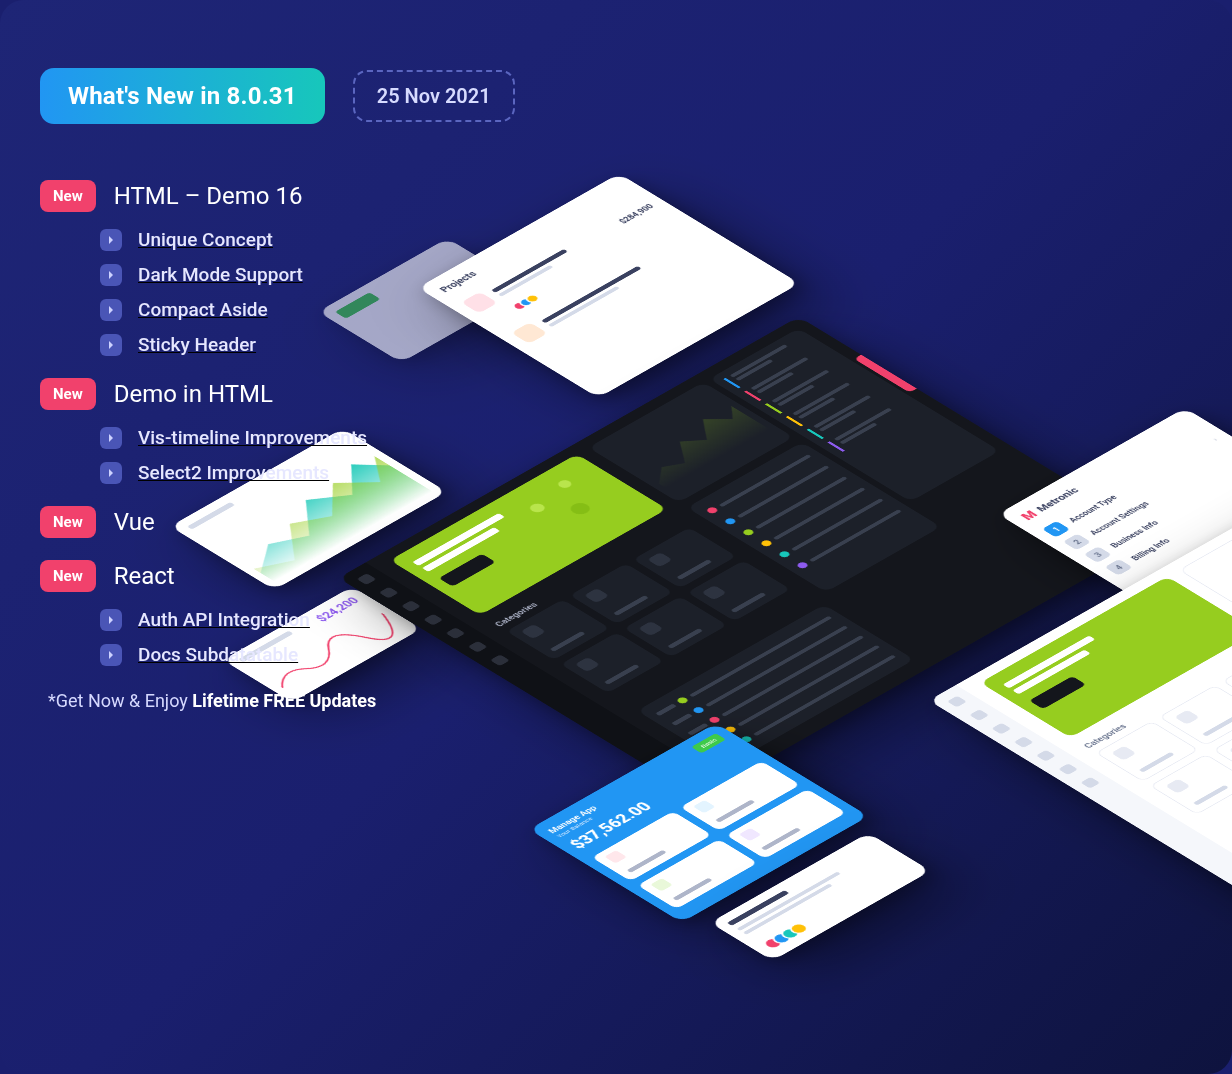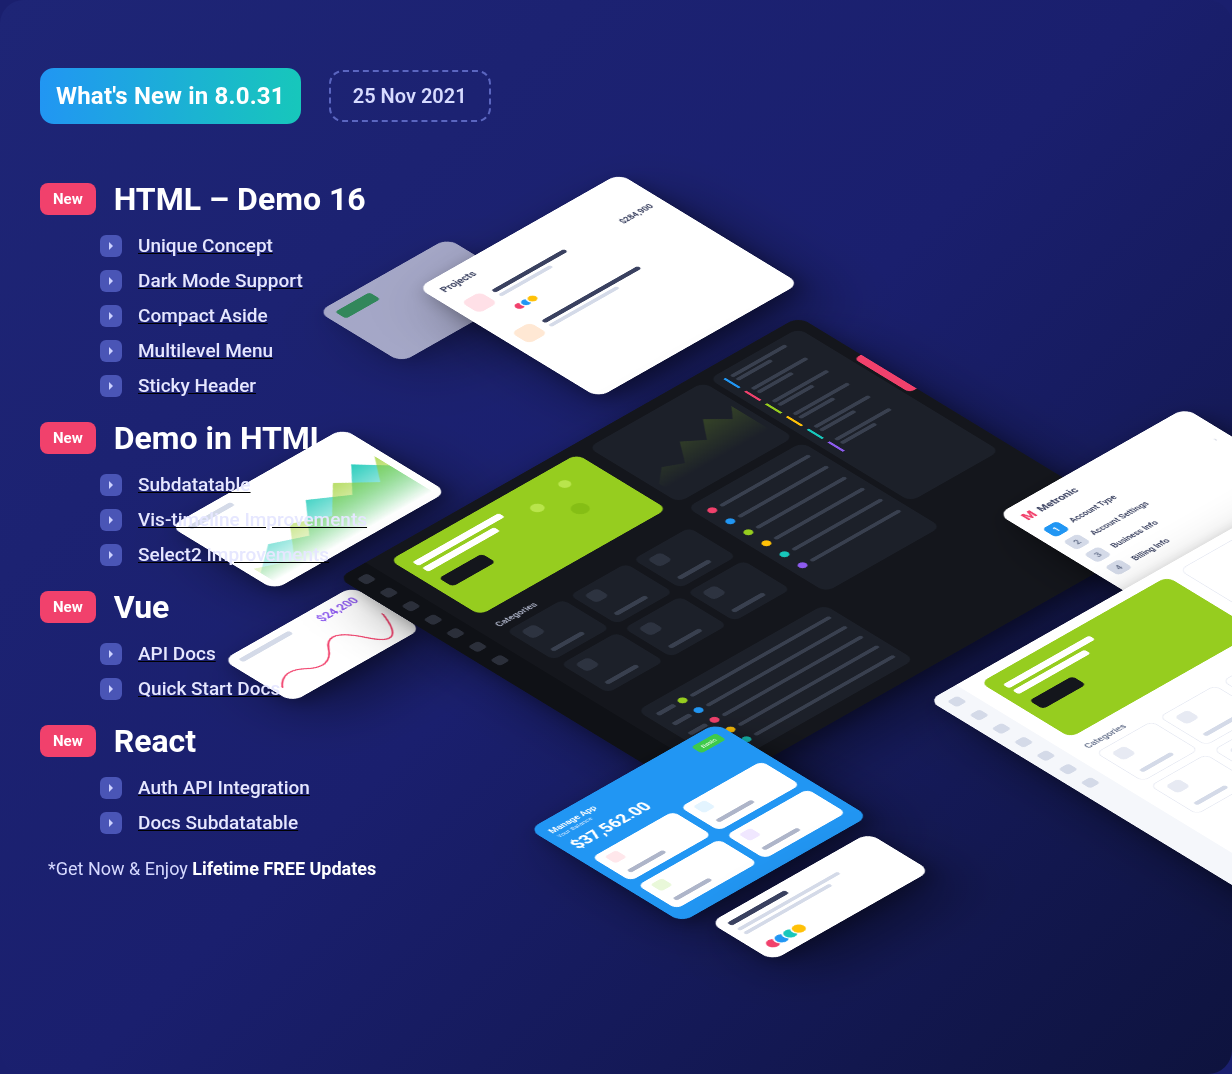--- a/index.html
+++ b/index.html
@@ -32,21 +32,21 @@
     display: flex;
     align-items: center;
     gap: 28px;
     margin-bottom: 56px;
   }
   .whatsnew-pill {
     background: linear-gradient(90deg, #2196f3 0%, #17c7bb 100%);
     color: #fff;
     font-weight: 700;
     font-size: 24px;
-    padding: 14px 16px;
+    padding: 14px 28px;
     border-radius: 14px;
     letter-spacing: 0.2px;
   }
   .date-box {
     border: 2px dashed #5b66c0;
     color: #d7dbff;
     font-weight: 600;
     font-size: 20px;
     padding: 12px 22px;
     border-radius: 14px;
@@ -62,22 +62,22 @@
   .new-badge {
     background: #f1416c;
     color: #fff;
     font-weight: 700;
     font-size: 15px;
     padding: 7px 13px;
     border-radius: 8px;
   }
   .section-title {
     color: #fff;
-    font-weight: 700;
-    font-size: 32px;
+    font-weight: 400;
+    font-size: 24px;
   }
   .item-list { list-style: none; text-decoration: underline; }
   .item {
     display: flex;
     align-items: center;
     gap: 16px;
     margin-bottom: 12px;
     padding-left: 60px;
   }
   .chevron {
@@ -302,89 +302,55 @@
               </svg>
             </span>
             <span class="item-label">Compact Aside</span>
           </li>
         <li class="item">
             <span class="chevron">
               <svg viewBox="0 0 10 10">
                 <path d="M3 1l4 4-4 4z"></path>
               </svg>
             </span>
-            <span class="item-label">Multilevel Menu</span>
-          </li>
-        <li class="item">
-            <span class="chevron">
-              <svg viewBox="0 0 10 10">
-                <path d="M3 1l4 4-4 4z"></path>
-              </svg>
-            </span>
             <span class="item-label">Sticky Header</span>
           </li>
       </ul>
     </div>
 
     <div class="section">
       <div class="section-head">
         <span class="new-badge">New</span>
         <span class="section-title">Demo in HTML</span>
       </div>
       <ul class="item-list">
         <li class="item">
             <span class="chevron">
               <svg viewBox="0 0 10 10">
                 <path d="M3 1l4 4-4 4z"></path>
               </svg>
             </span>
-            <span class="item-label">Subdatatable</span>
-          </li>
-        <li class="item">
-            <span class="chevron">
-              <svg viewBox="0 0 10 10">
-                <path d="M3 1l4 4-4 4z"></path>
-              </svg>
-            </span>
             <span class="item-label">Vis-timeline Improvements</span>
           </li>
         <li class="item">
             <span class="chevron">
               <svg viewBox="0 0 10 10">
                 <path d="M3 1l4 4-4 4z"></path>
               </svg>
             </span>
             <span class="item-label">Select2 Improvements</span>
           </li>
       </ul>
     </div>
 
     <div class="section">
       <div class="section-head">
         <span class="new-badge">New</span>
         <span class="section-title">Vue</span>
       </div>
-      <ul class="item-list">
-        <li class="item">
-            <span class="chevron">
-              <svg viewBox="0 0 10 10">
-                <path d="M3 1l4 4-4 4z"></path>
-              </svg>
-            </span>
-            <span class="item-label">API Docs</span>
-          </li>
-        <li class="item">
-            <span class="chevron">
-              <svg viewBox="0 0 10 10">
-                <path d="M3 1l4 4-4 4z"></path>
-              </svg>
-            </span>
-            <span class="item-label">Quick Start Docs</span>
-          </li>
-      </ul>
     </div>
 
     <div class="section">
       <div class="section-head">
         <span class="new-badge">New</span>
         <span class="section-title">React</span>
       </div>
       <ul class="item-list">
         <li class="item">
             <span class="chevron">

